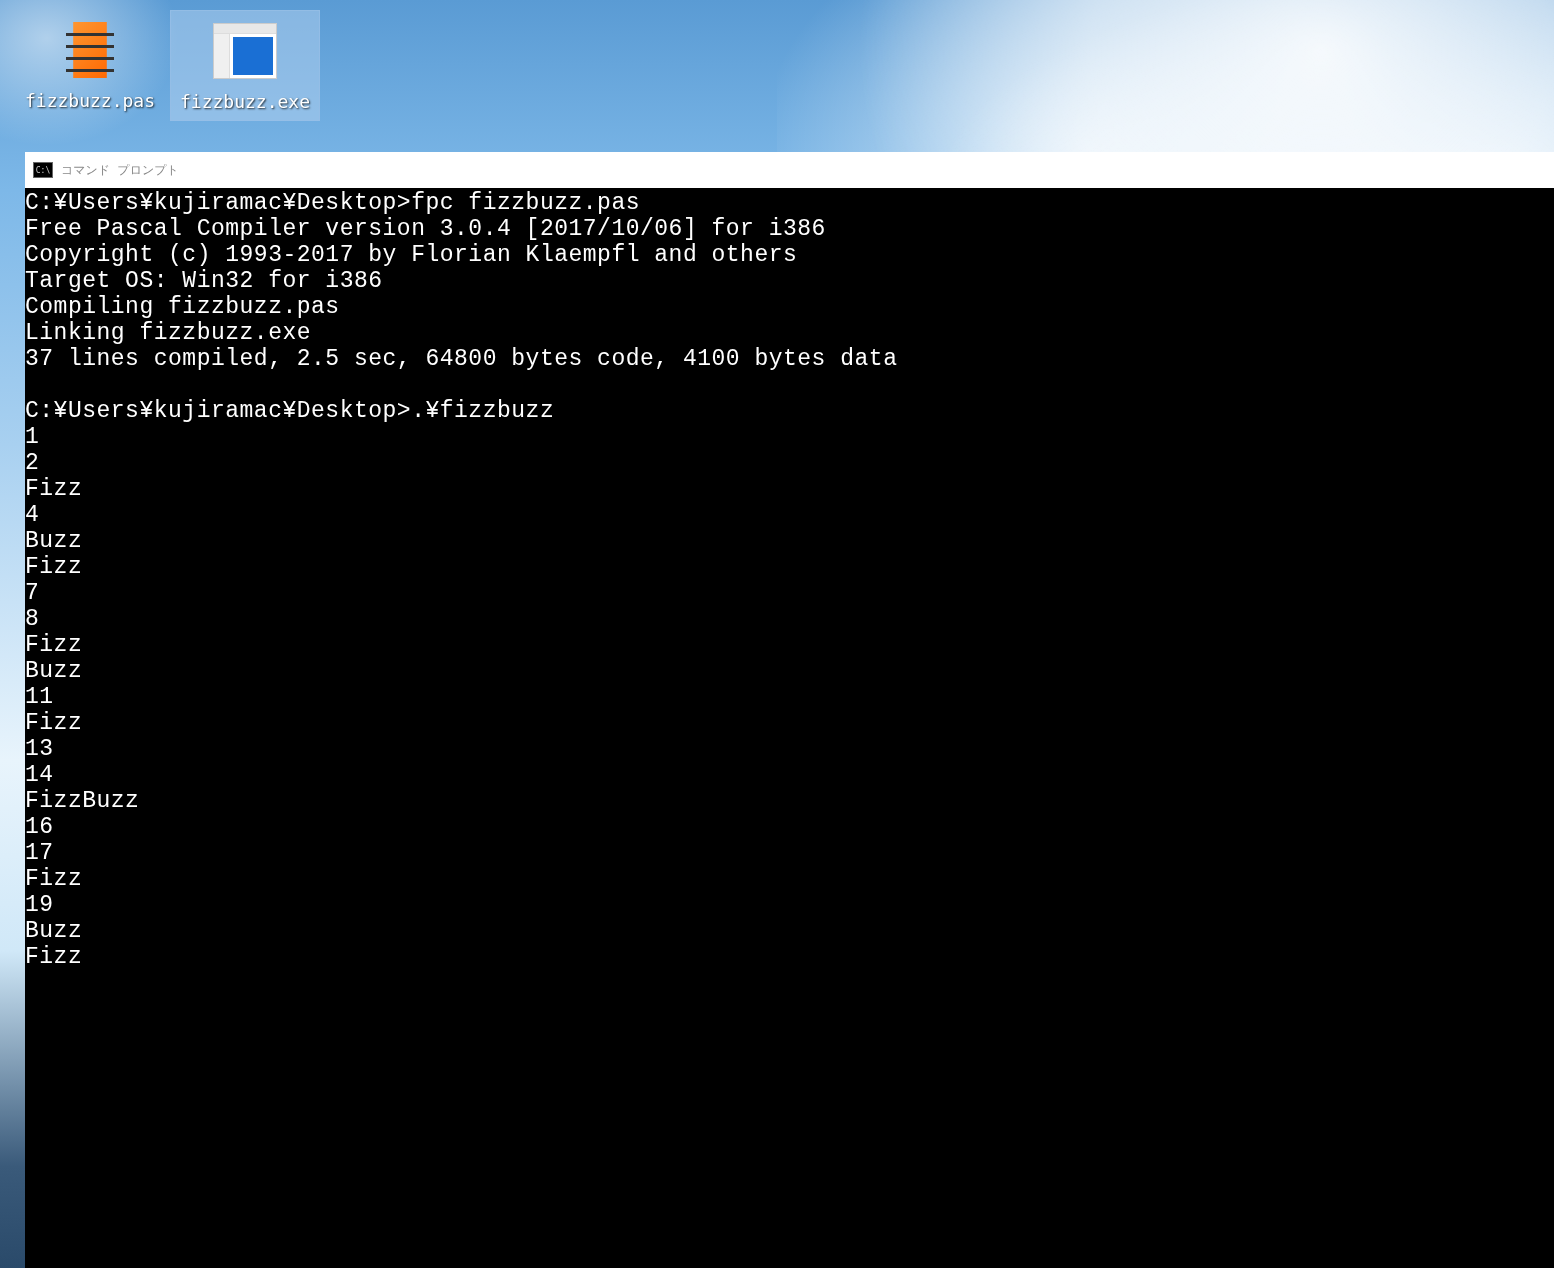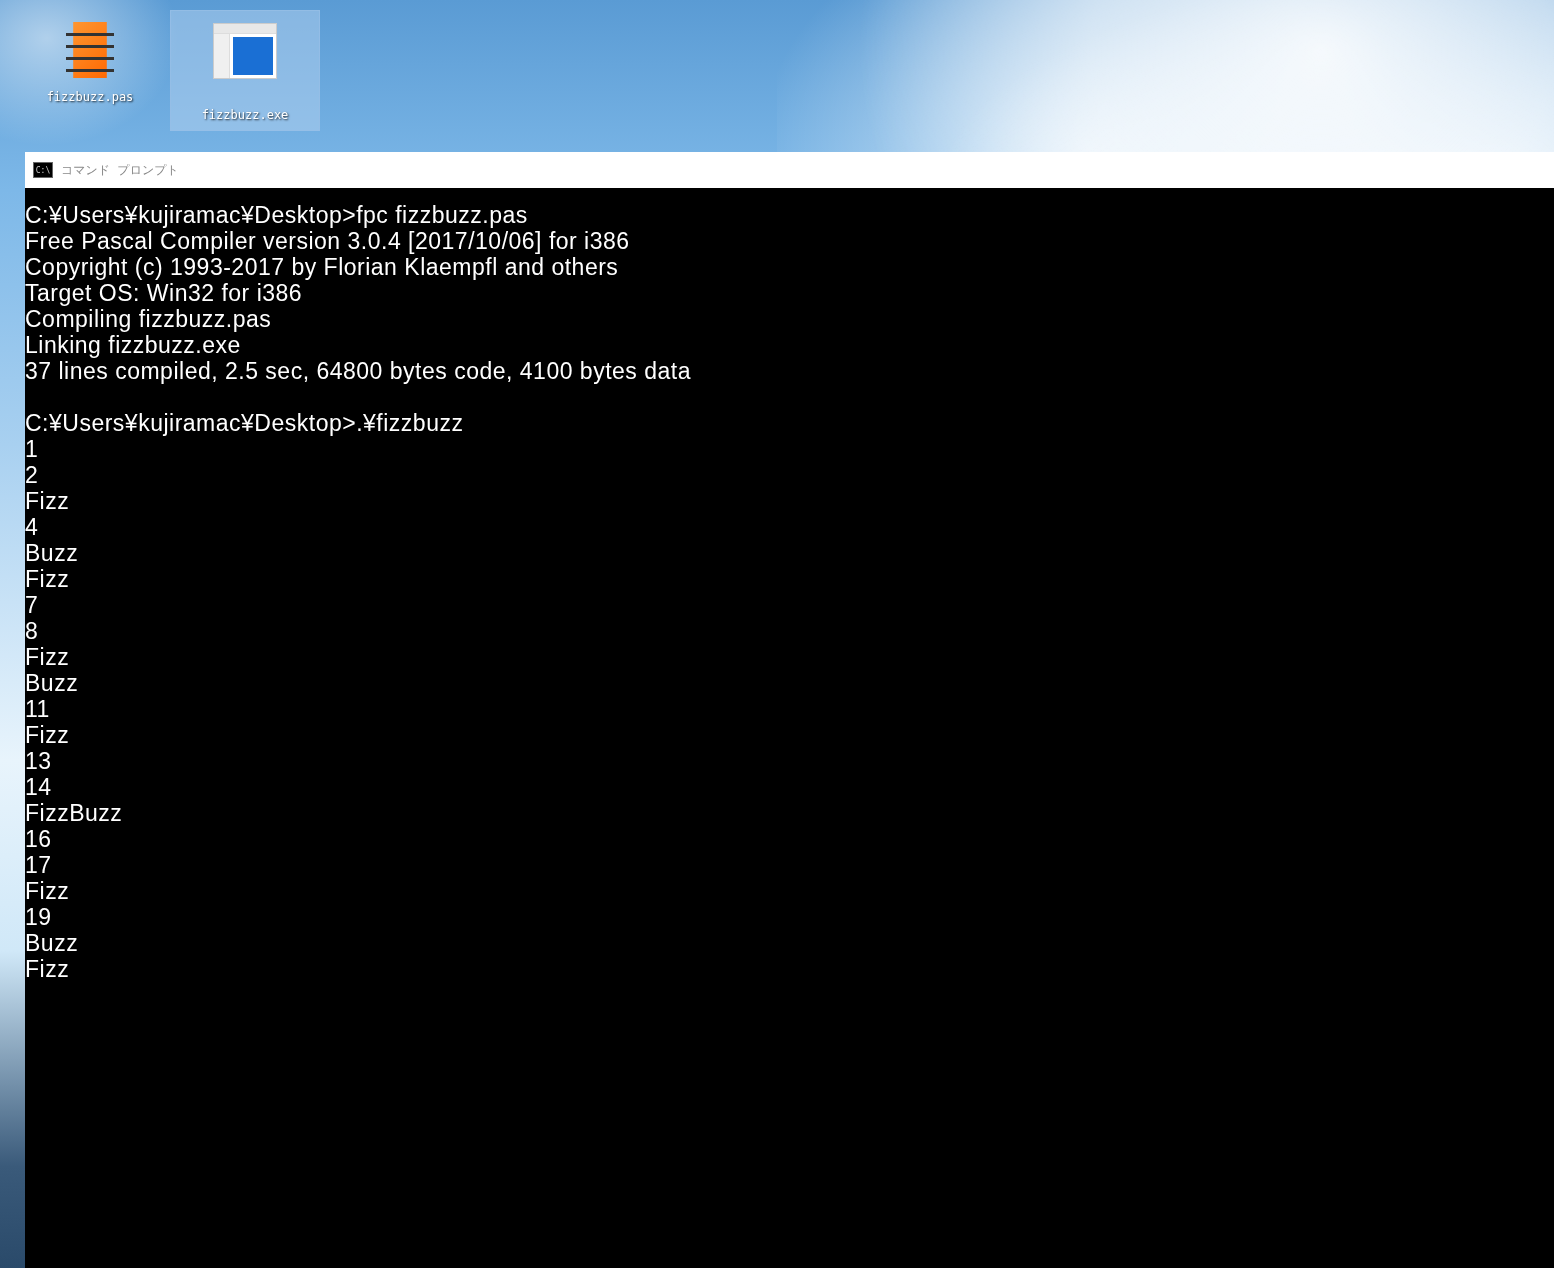--- a/index.html
+++ b/index.html
@@ -52,21 +52,20 @@
       display: flex;
       flex-direction: column;
       align-items: center;
       padding: 8px;
       cursor: pointer;
     }
     
     .desktop-icon.selected {
       background: rgba(180, 210, 240, 0.5);
       border: 1px solid rgba(150, 190, 230, 0.8);
-      gap: 17px;
     }
     
     .icon-image {
       width: 64px;
       height: 64px;
       margin-bottom: 8px;
       display: flex;
       align-items: center;
       justify-content: center;
     }
@@ -130,21 +129,21 @@
     }
     
     .exe-icon-main {
       flex: 1;
       background: #1a6fd4;
       margin: 3px;
     }
     
     .icon-label {
       color: #fff;
-      font-size: 12px;
+      font-size: 18px;
       text-shadow: 1px 1px 2px rgba(0,0,0,0.8);
       text-align: center;
       white-space: nowrap;
     }
     
     
     .cmd-window {
       position: absolute;
       left: 25px;
       top: 152px;
@@ -179,24 +178,24 @@
     
     .cmd-title {
       color: #888;
       font-size: 12px;
     }
     
     .cmd-body {
       flex: 1;
       background: #000;
       color: #fff;
-      font-family: Liberation Sans, sans-serif;
+      font-family: Liberation Mono, monospace;
       font-size: 23px;
       line-height: 26px;
-      padding: 14px 0;
+      padding: 2px 0;
       white-space: pre;
       letter-spacing: 0.5px;
       overflow: hidden;
     }
     
     .cmd-line {
       display: block;
       min-height: 26px;
     }
   </style>

